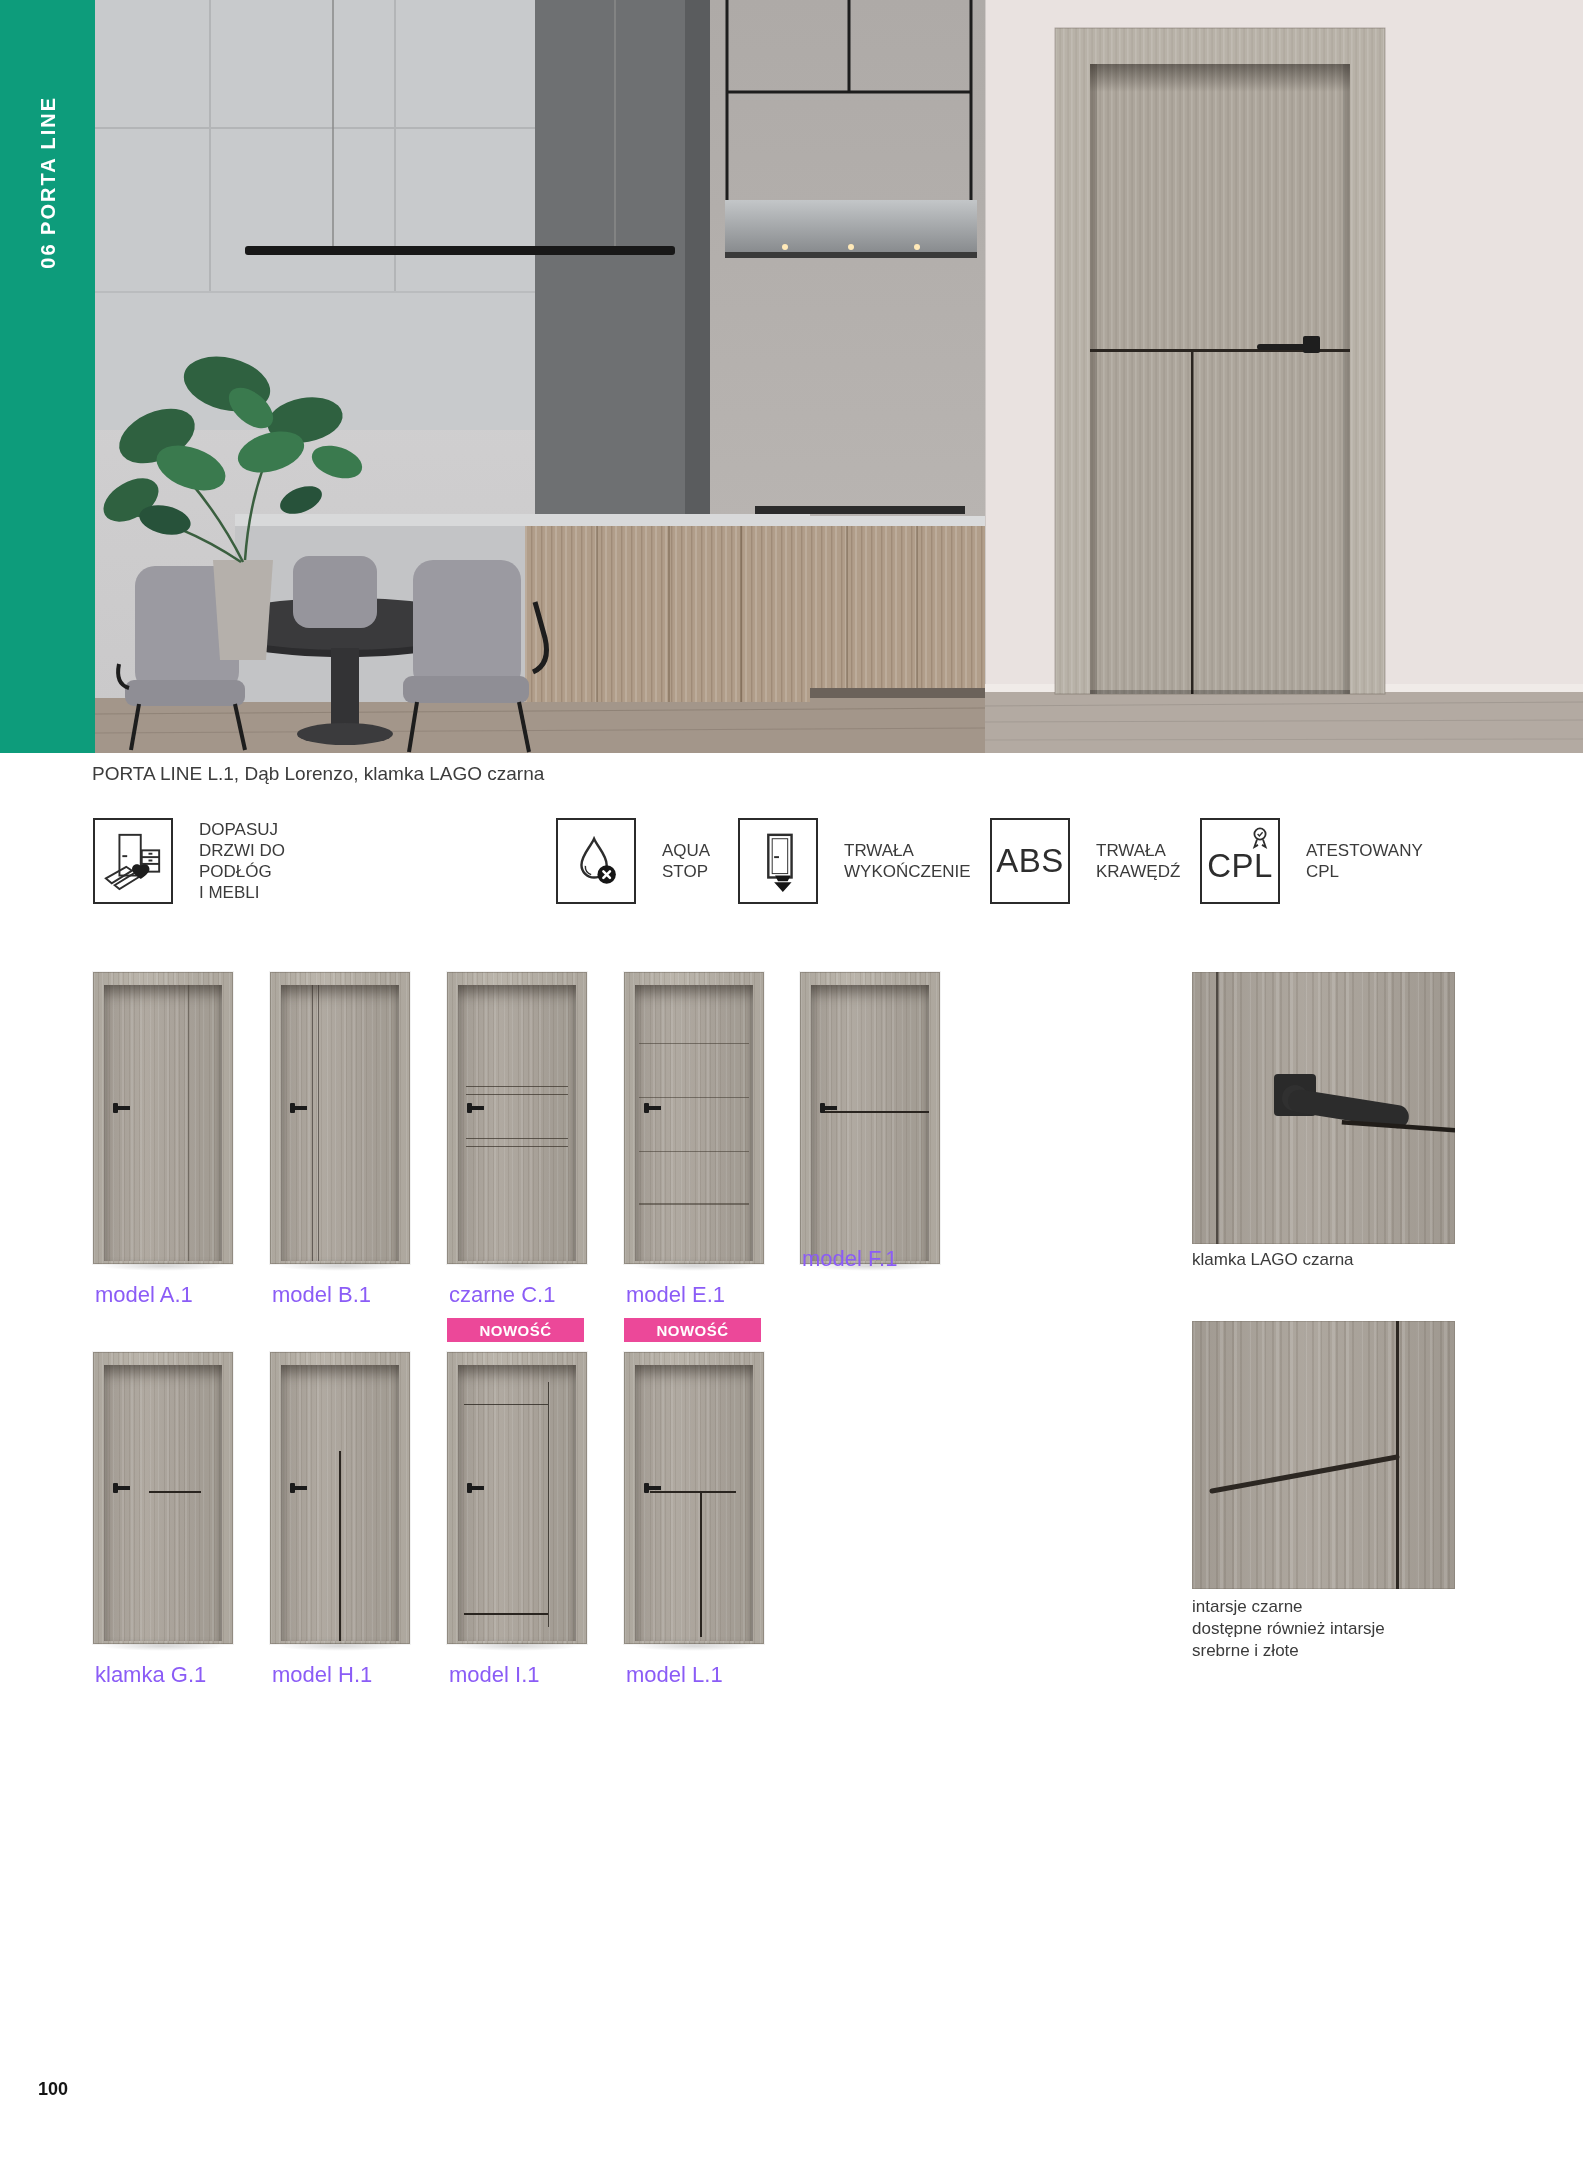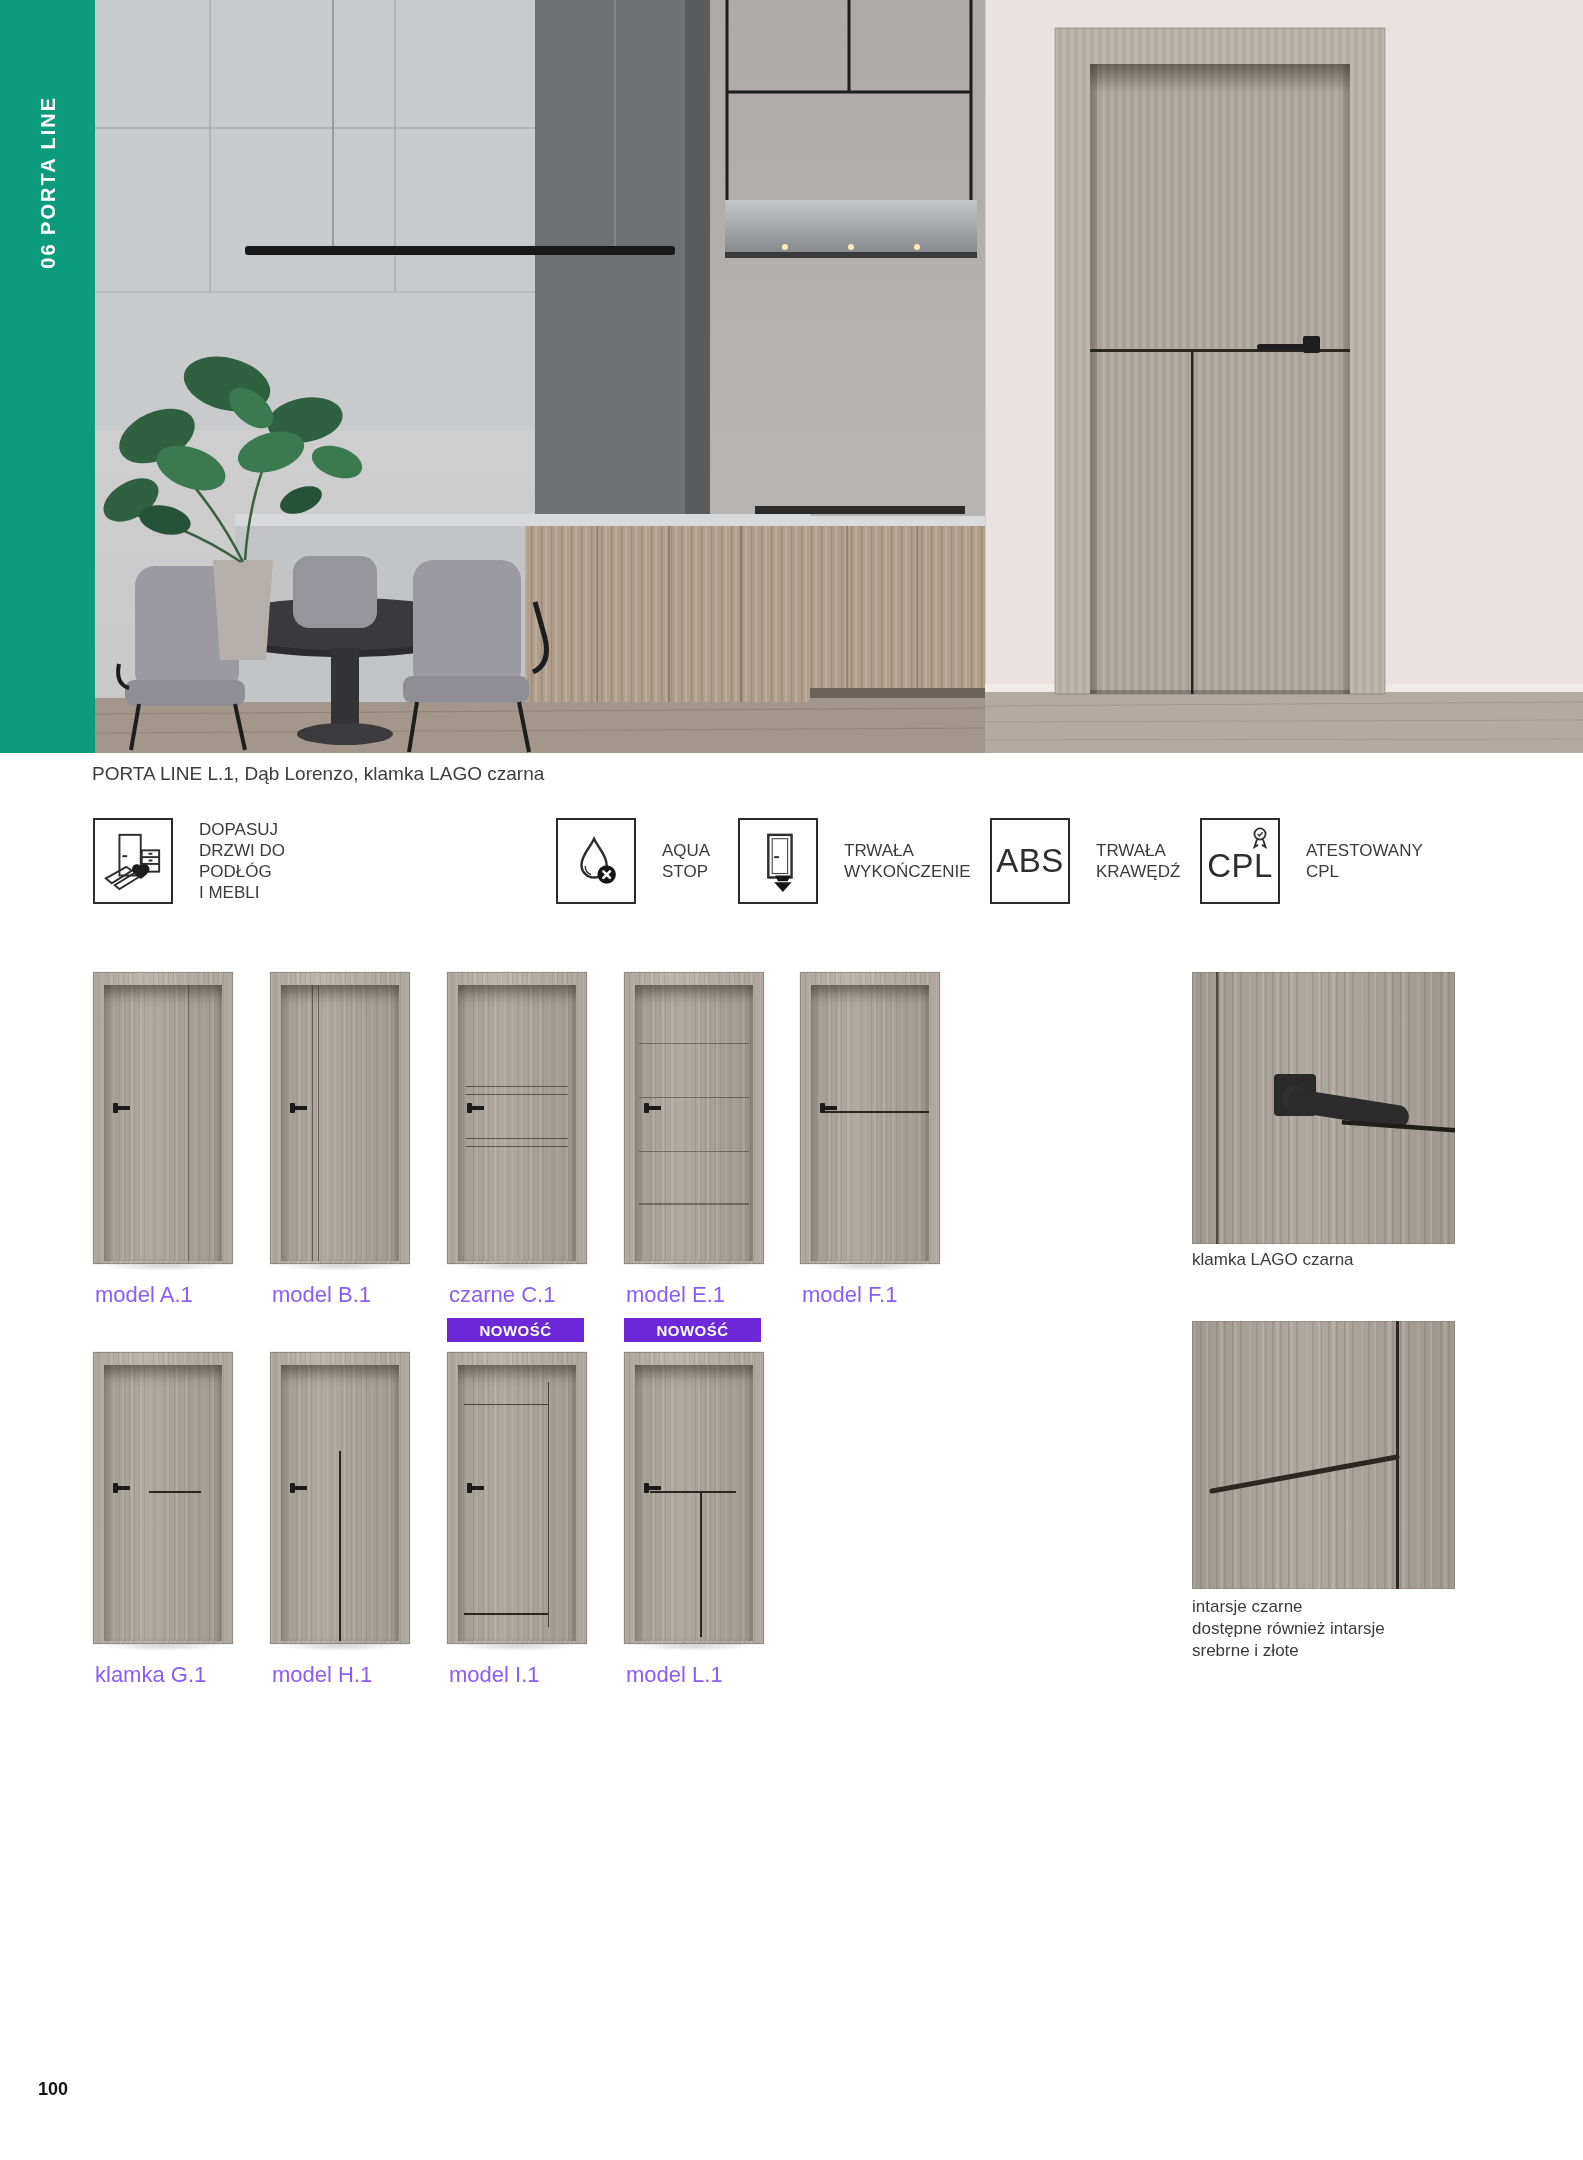--- a/index.html
+++ b/index.html
@@ -54,21 +54,21 @@
   .leaf { position:absolute; left:11px; right:11px; top:13px; bottom:3px;
           box-shadow: inset 0 16px 14px -8px rgba(42,36,30,.5),
                       inset 7px 0 8px -6px rgba(42,36,30,.38),
                       inset -7px 0 8px -6px rgba(42,36,30,.38); }
   .ln { position:absolute; display:block; }
   .handle { position:absolute; left:9%; top:44%; width:15px; height:4px; background:#1b1b1b; }
   .handle::before { content:''; position:absolute; left:-2px; top:-3px; width:5px; height:10px;
                     background:#1b1b1b; border-radius:1px; }
   .model-label { position:absolute; font-size:22px; color:#8b5cf6; }
 
-  .badge { position:absolute; width:137px; height:24px; background:#6d28d9; color:#fff;
+  .badge { position:absolute; width:137px; height:24px; background:#ec4899; color:#fff;
            font-size:15px; font-weight:bold; letter-spacing:.5px;
            display:flex; align-items:center; justify-content:center; }
 
   
   .detail-img { position:absolute; overflow:hidden; box-shadow: inset 0 0 0 1px rgba(95,86,74,.25); }
   .detail-img svg { position:absolute; left:0; top:0; }
   .detail-caption { position:absolute; font-size:17px; line-height:22px; color:#3b3b3b; white-space:pre-line; }
 
   .page-number { position:absolute; left:38px; top:2079px; font-size:18px; font-weight:bold; color:#141414; }
 </style>
@@ -361,21 +361,21 @@
     <div class="leaf wood">
       <i class="ln" style="left:11%;top:45.5%;width:89%;height:2px;background:#2a2520"></i>
       <span class="handle"></span>
     </div>
   </div>
 
   <div class="model-label" style="left:95px;top:1282px">model A.1</div>
   <div class="model-label" style="left:272px;top:1282px">model B.1</div>
   <div class="model-label" style="left:449px;top:1282px">czarne C.1</div>
   <div class="model-label" style="left:626px;top:1282px">model E.1</div>
-  <div class="model-label" style="left:802px;top:1282px">model F.1</div>
+  <div class="model-label" style="left:802px;top:1246px">model F.1</div>
 
   <div class="badge" style="left:447px;top:1318px">NOWOŚĆ</div>
   <div class="badge" style="left:624px;top:1318px">NOWOŚĆ</div>
 
   <div class="door-card wood-frame" style="left:93px;top:1352px">
     <div class="leaf wood">
       <i class="ln" style="left:38%;top:45.5%;width:44%;height:2px;background:#2a2520"></i>
       <span class="handle"></span>
     </div>
   </div>

